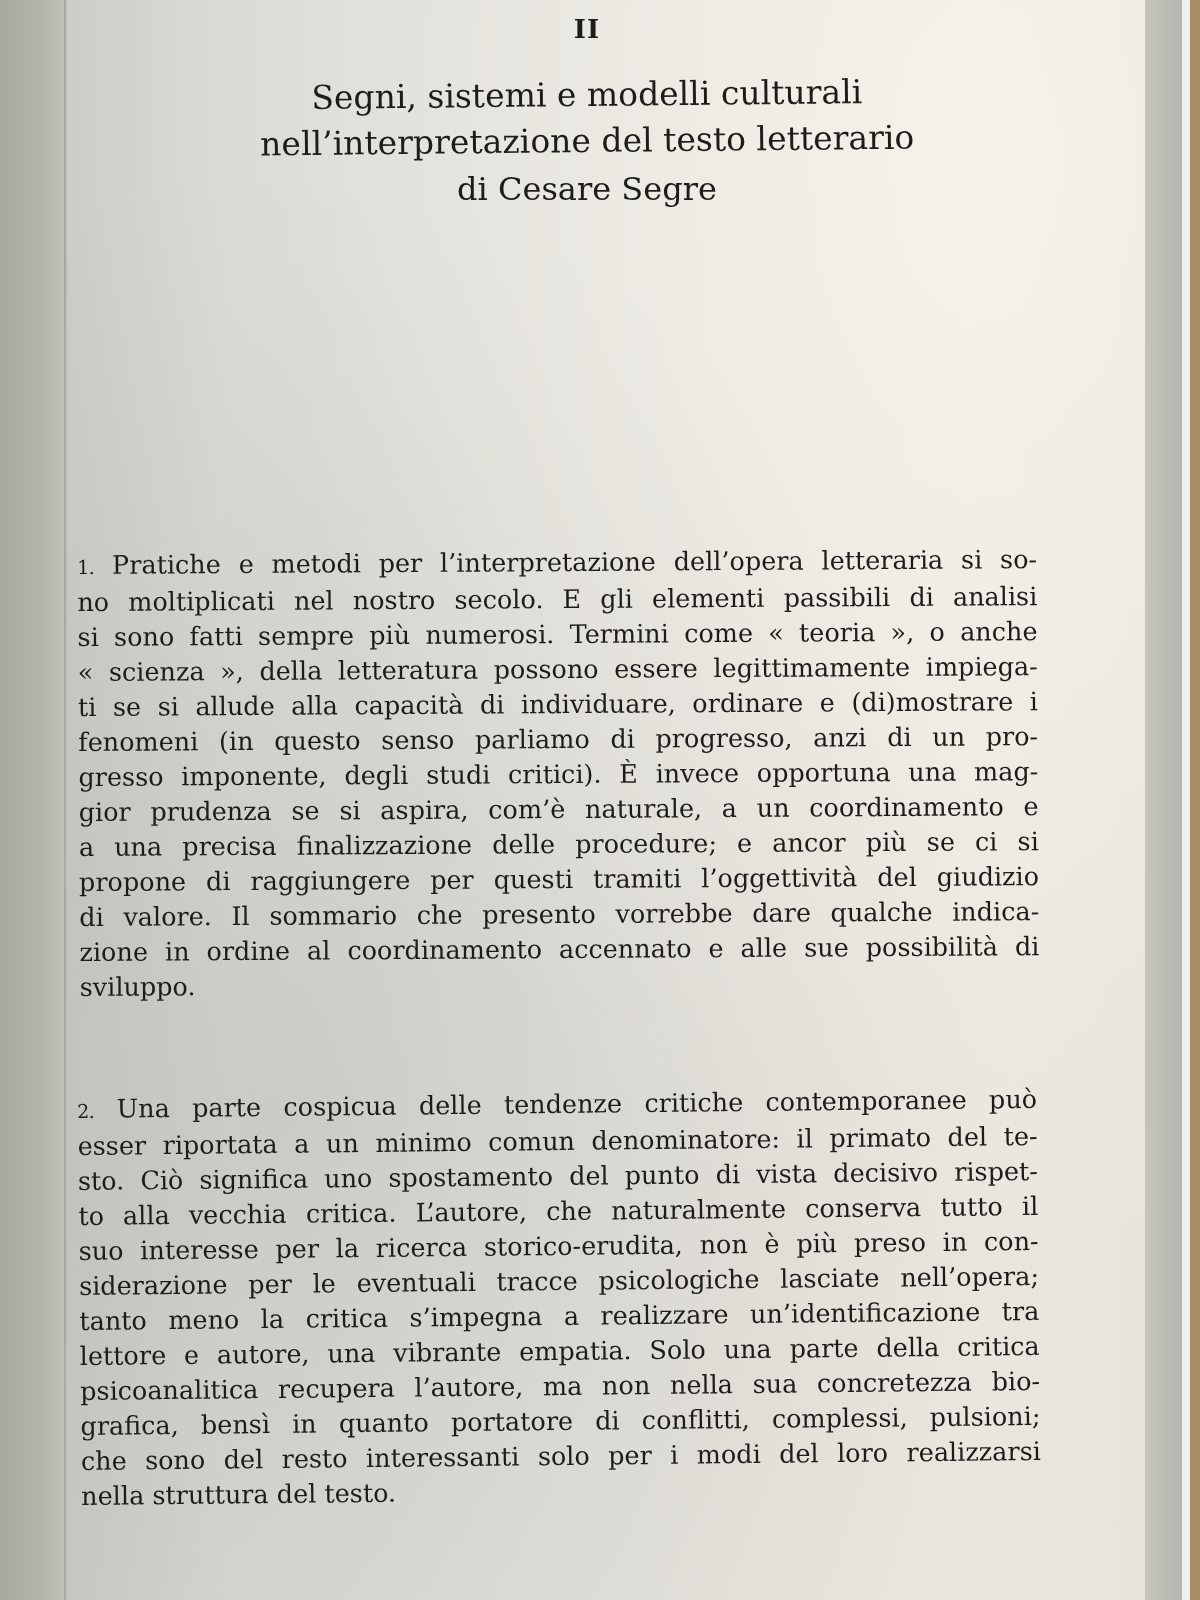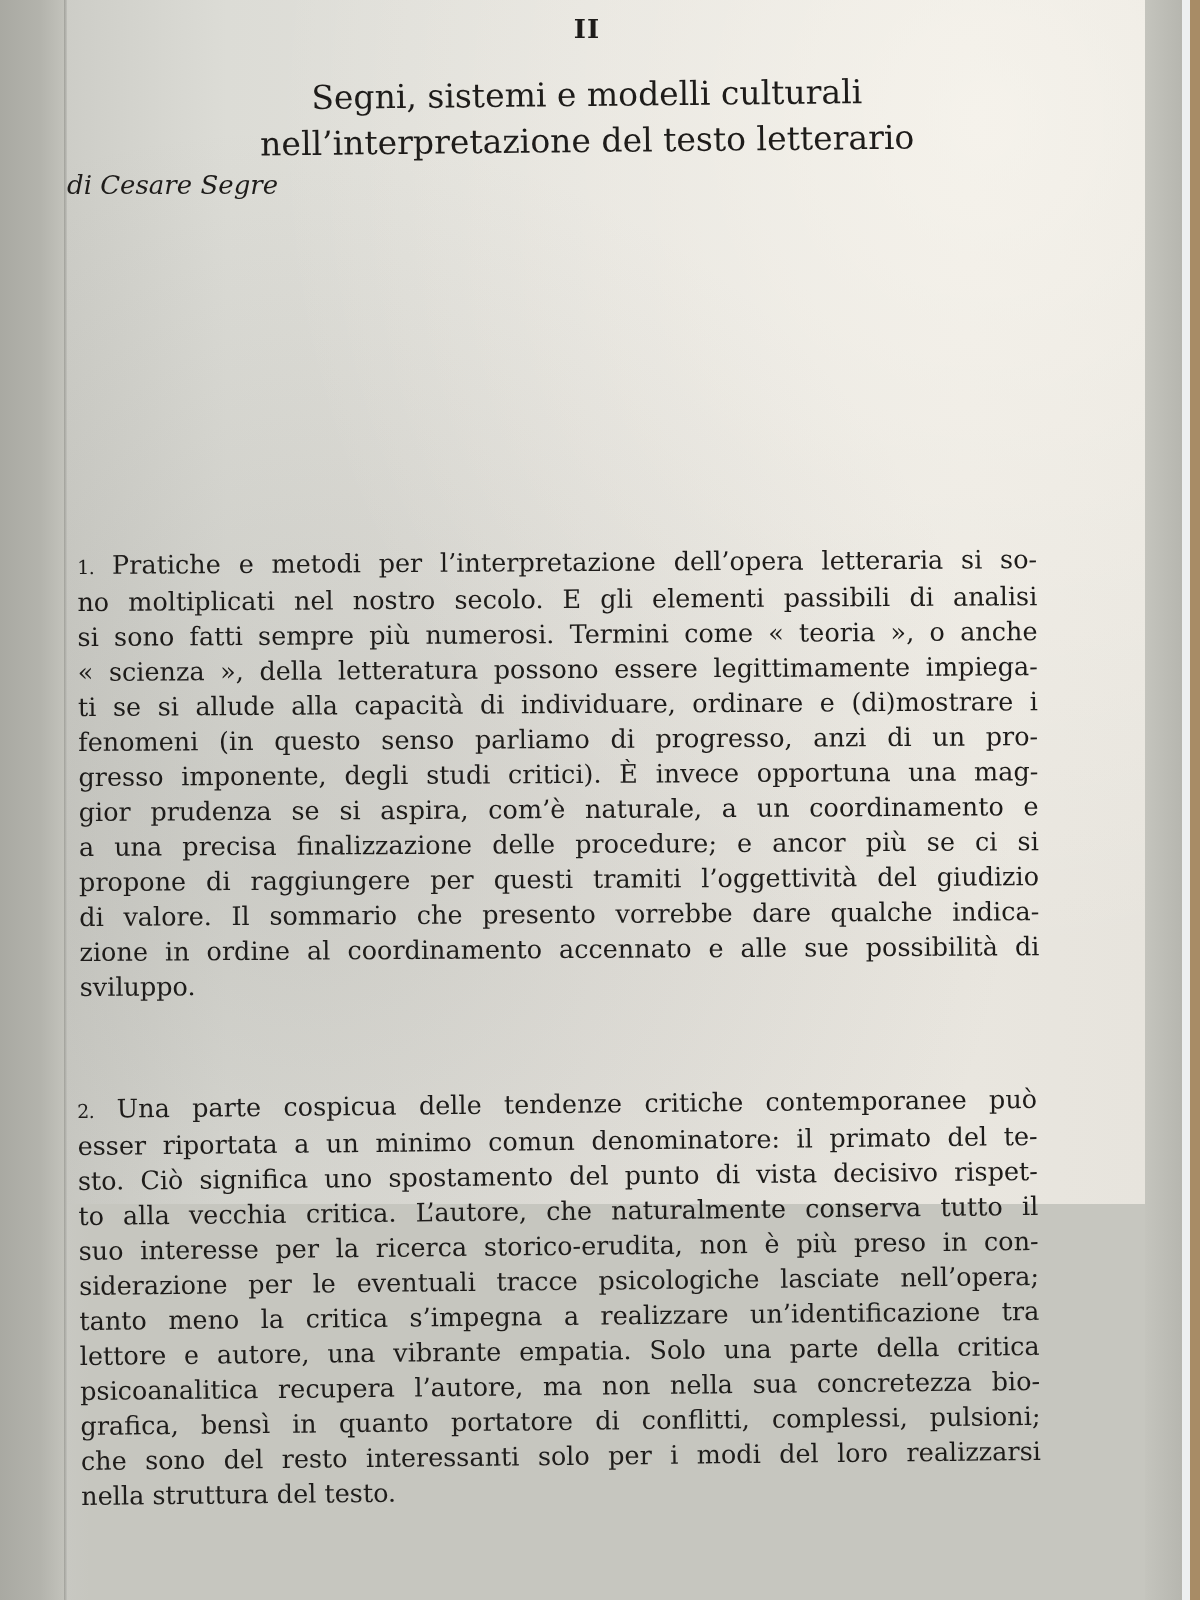--- a/index.html
+++ b/index.html
@@ -25,21 +25,21 @@
       width: 3px;
       height: 1600px;
       background: linear-gradient(90deg, rgba(60,60,55,0.25), rgba(60,60,55,0.05));
     }
     
     .page {
       position: absolute;
       left: 67px;
       top: 0;
       width: 1078px;
-      height: 1204px;
+      height: 1600px;
       background:
         radial-gradient(ellipse at 85% 10%, rgba(255,252,245,0.55), rgba(255,252,245,0) 55%),
         radial-gradient(ellipse at 20% 70%, rgba(150,150,145,0.25), rgba(150,150,145,0) 60%),
         linear-gradient(90deg, #cdcdc7 0px, #dcdcd6 160px, #e4e2dc 520px, #e9e6df 900px, #e7e4dd 1078px);
     }
     
     .edge-strip {
       position: absolute;
       left: 1145px;
       top: 0;
@@ -84,23 +84,22 @@
       top: 72px;
       text-align: center;
       font-size: 33px;
       line-height: 46px;
       transform: rotate(-0.6deg);
     }
     .author {
       left: 0;
       width: 1040px;
       top: 170px;
-      text-align: left;
-      font-size: 26px;
-      font-style: italic;
+      text-align: center;
+      font-size: 32px;
     }
 
     .para {
       left: 10px;
       width: 960px;
       font-size: 25.5px;
       line-height: 35px;
       text-align: justify;
     }
     .para-1 { top: 548px; transform: rotate(-0.35deg); transform-origin: left top; }

